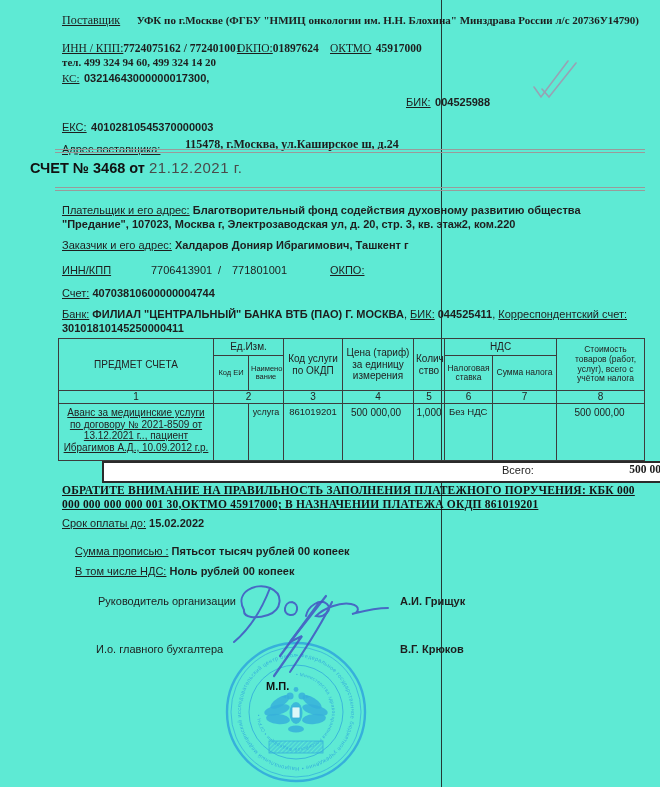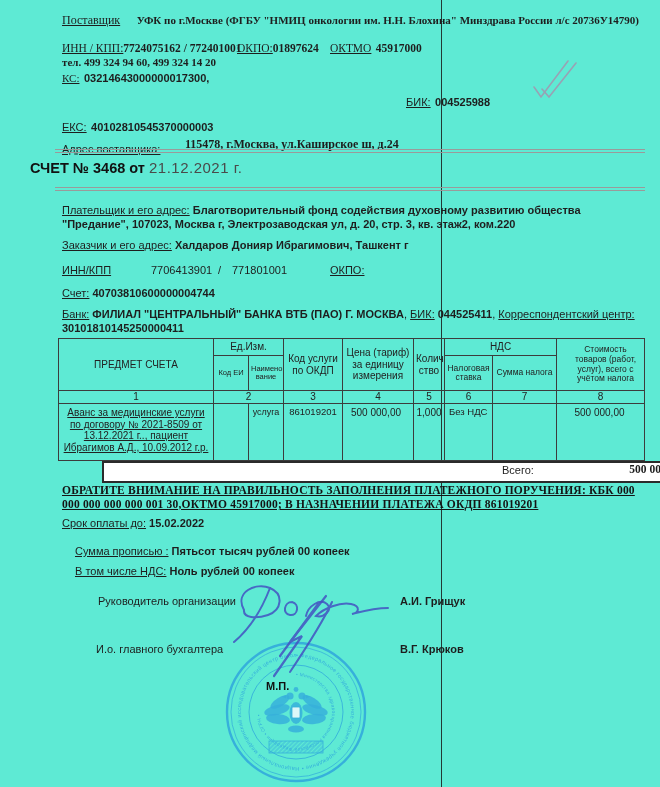--- a/index.html
+++ b/index.html
@@ -129,21 +129,21 @@
   <div class="abs nowrap fs11" style="left:62px; top:287px;">
     <span class="u">Счет:</span>
     <span class="b">40703810600000004744</span>
   </div>
 
   <div class="abs fs11" style="left:62px; top:307px; width:592px; line-height:14px;">
     <span class="u">Банк:</span>
     <span class="b">ФИЛИАЛ "ЦЕНТРАЛЬНЫЙ" БАНКА ВТБ (ПАО) Г. МОСКВА</span><span>, </span>
     <span class="u">БИК:</span>
     <span class="b">044525411</span><span>, </span>
-    <span class="u">Корреспондентский центр:</span>
+    <span class="u">Корреспондентский счет:</span>
     <span class="b">30101810145250000411</span>
   </div>
 
   <table class="invoice-table">
     <colgroup>
       <col style="width:155px">
         <col style="width:35px">
         <col style="width:35px">
       <col style="width:59px">
         <col style="width:71px">

